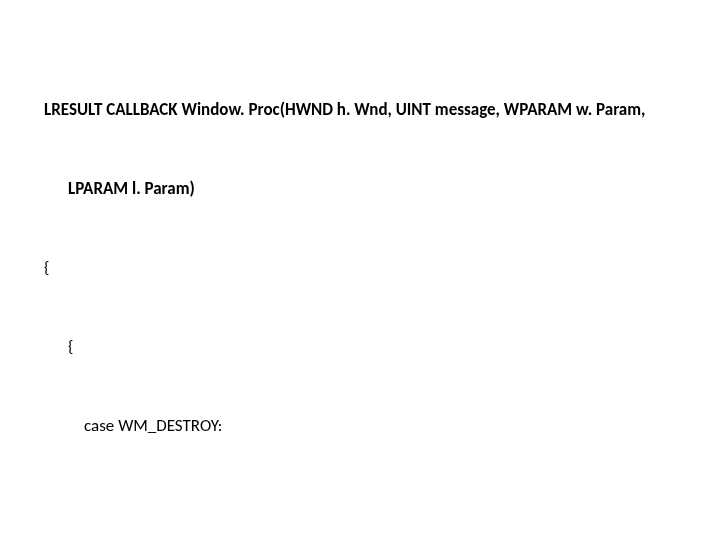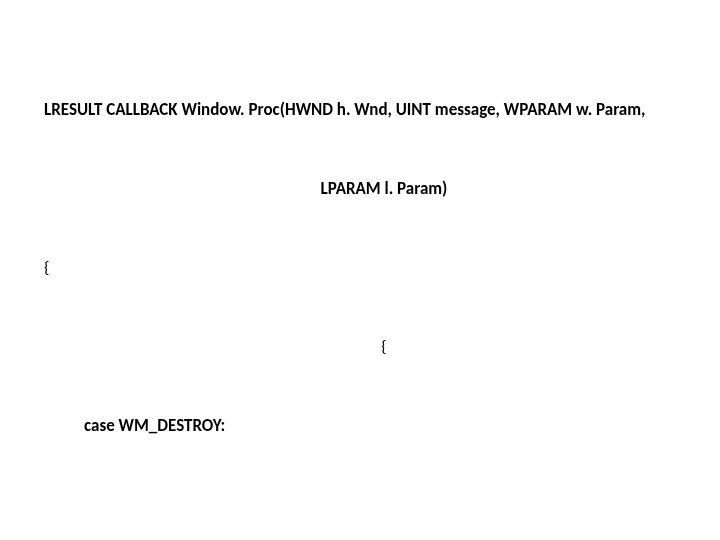--- a/index.html
+++ b/index.html
@@ -21,22 +21,22 @@
     font-size: 17px;
     line-height: 1.55;
     font-weight: 400;
     white-space: pre;
   }
   .bold {
     font-weight: 700;
   }
   
   .i0 { padding-left: 0px; }
-  .i1 { padding-left: 24px; text-align: center; }
-  .i2 { padding-left: 40px; font-weight: bold; }
+  .i1 { padding-left: 24px; }
+  .i2 { padding-left: 40px; }
   .line { display: block; }
   .spacer { height: 26px; }
 </style>
 </head>
 <body>
 
 <div class="slide">
   <div class="codeblock">
     <span class="line bold i0">LRESULT CALLBACK Window. Proc(HWND h. Wnd, UINT message, WPARAM w. Param,</span>
     <span class="line bold i1">LPARAM l. Param)</span>

